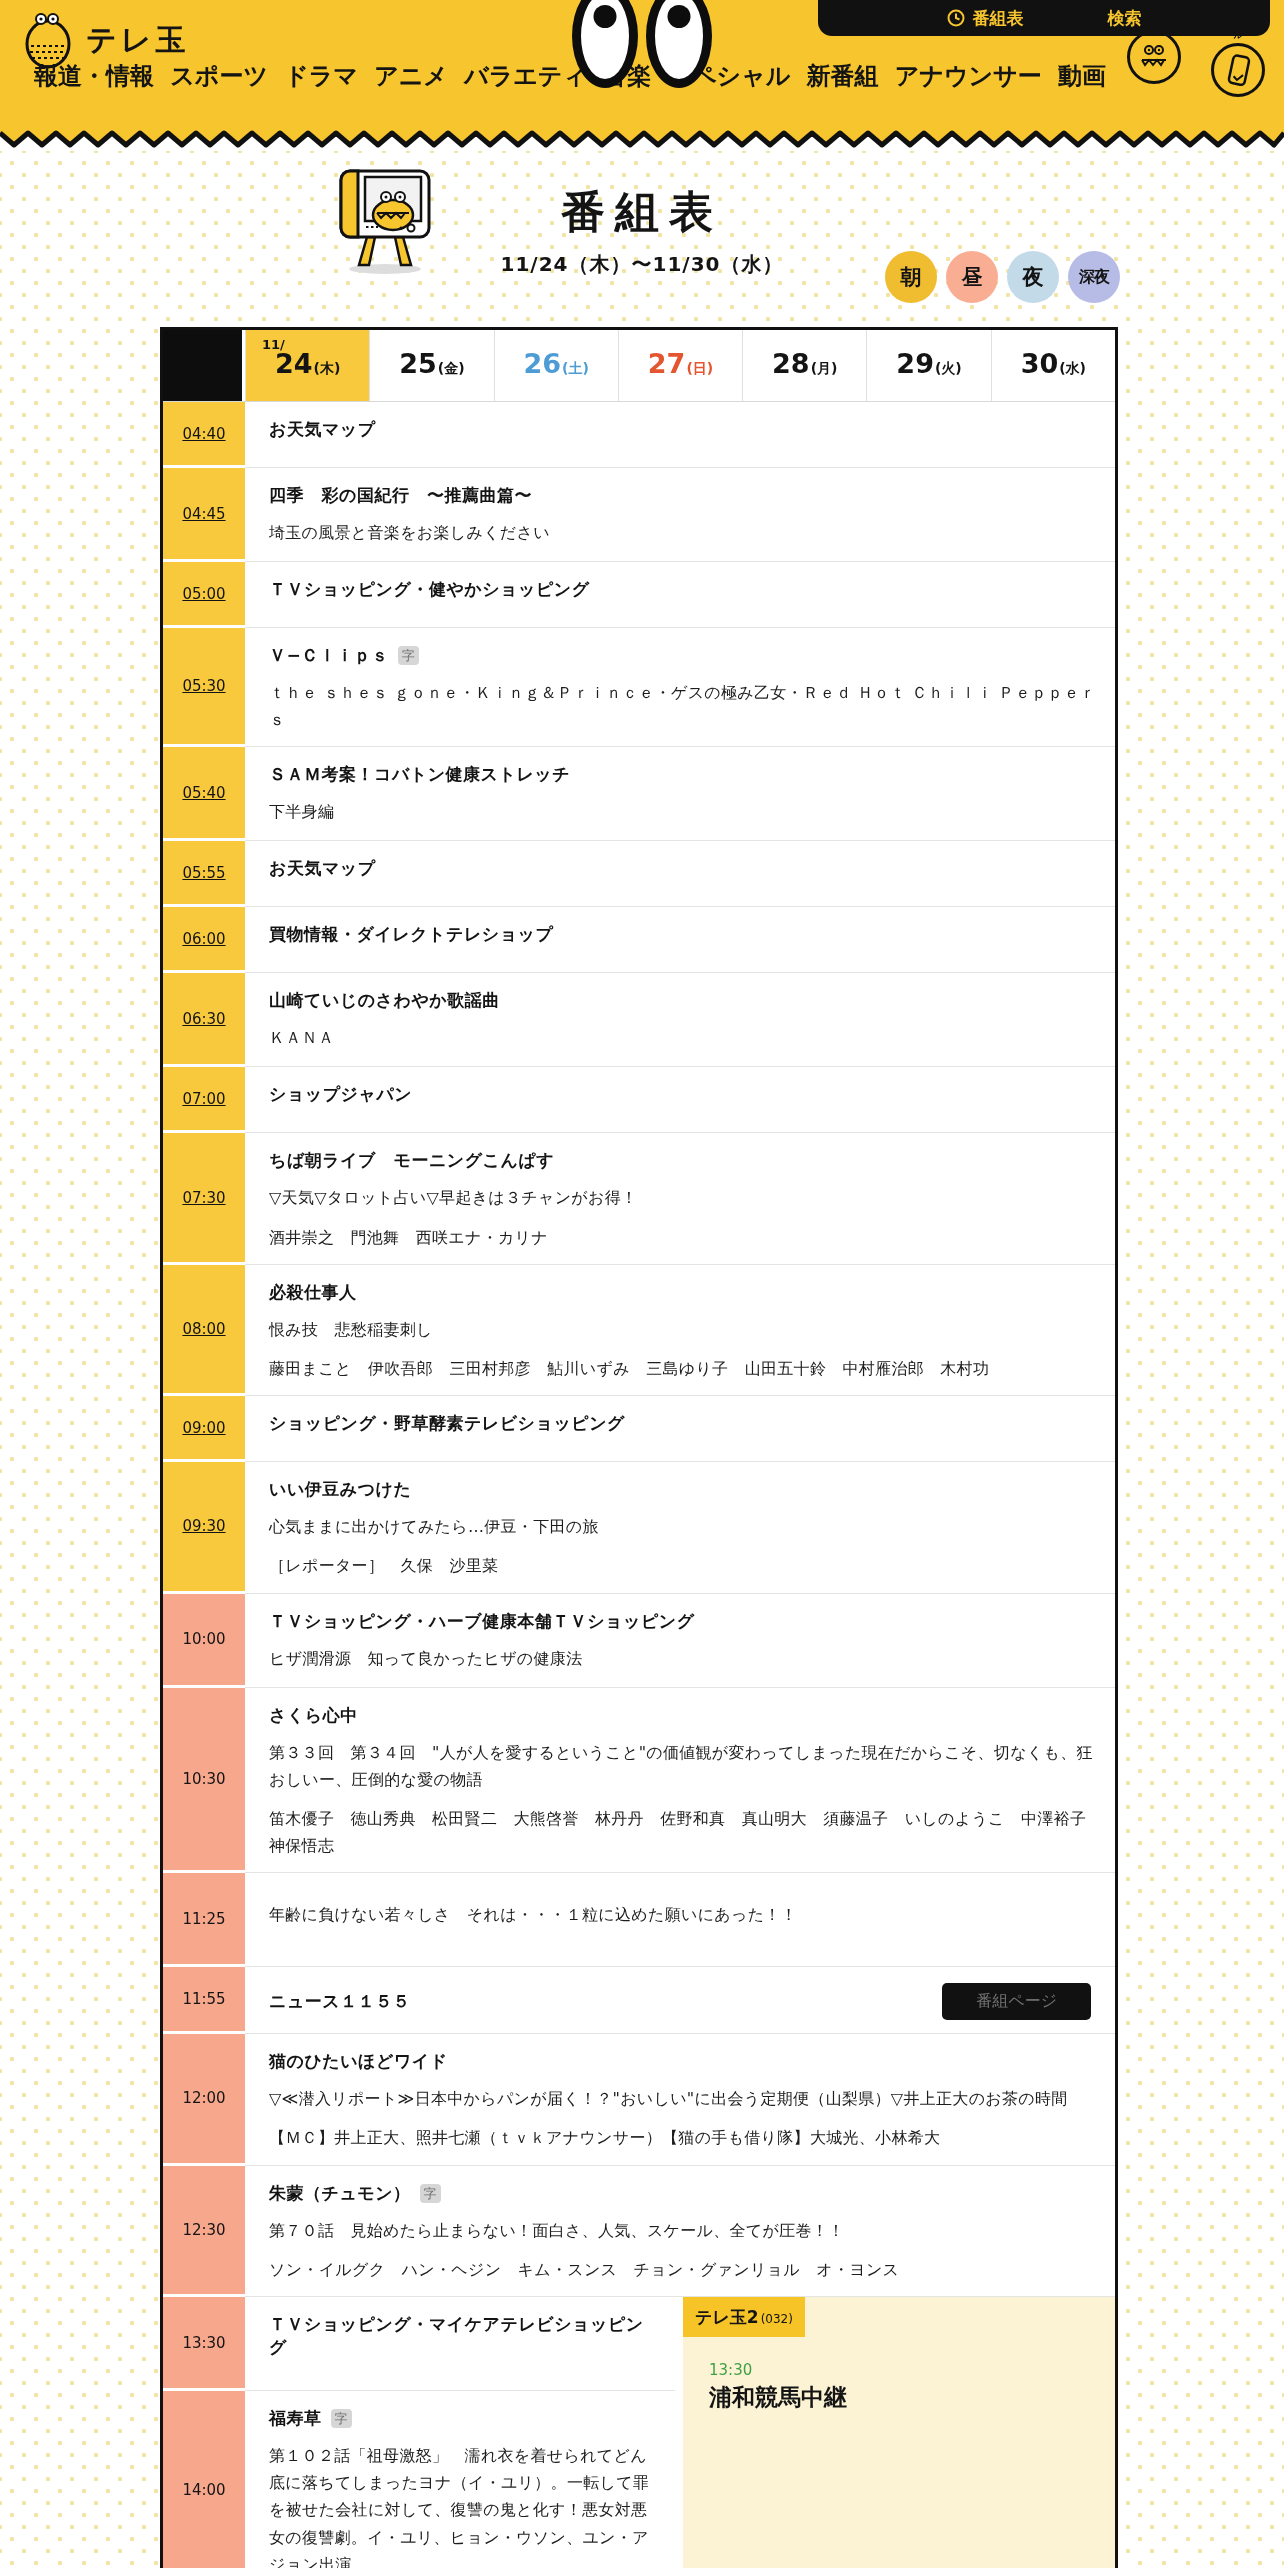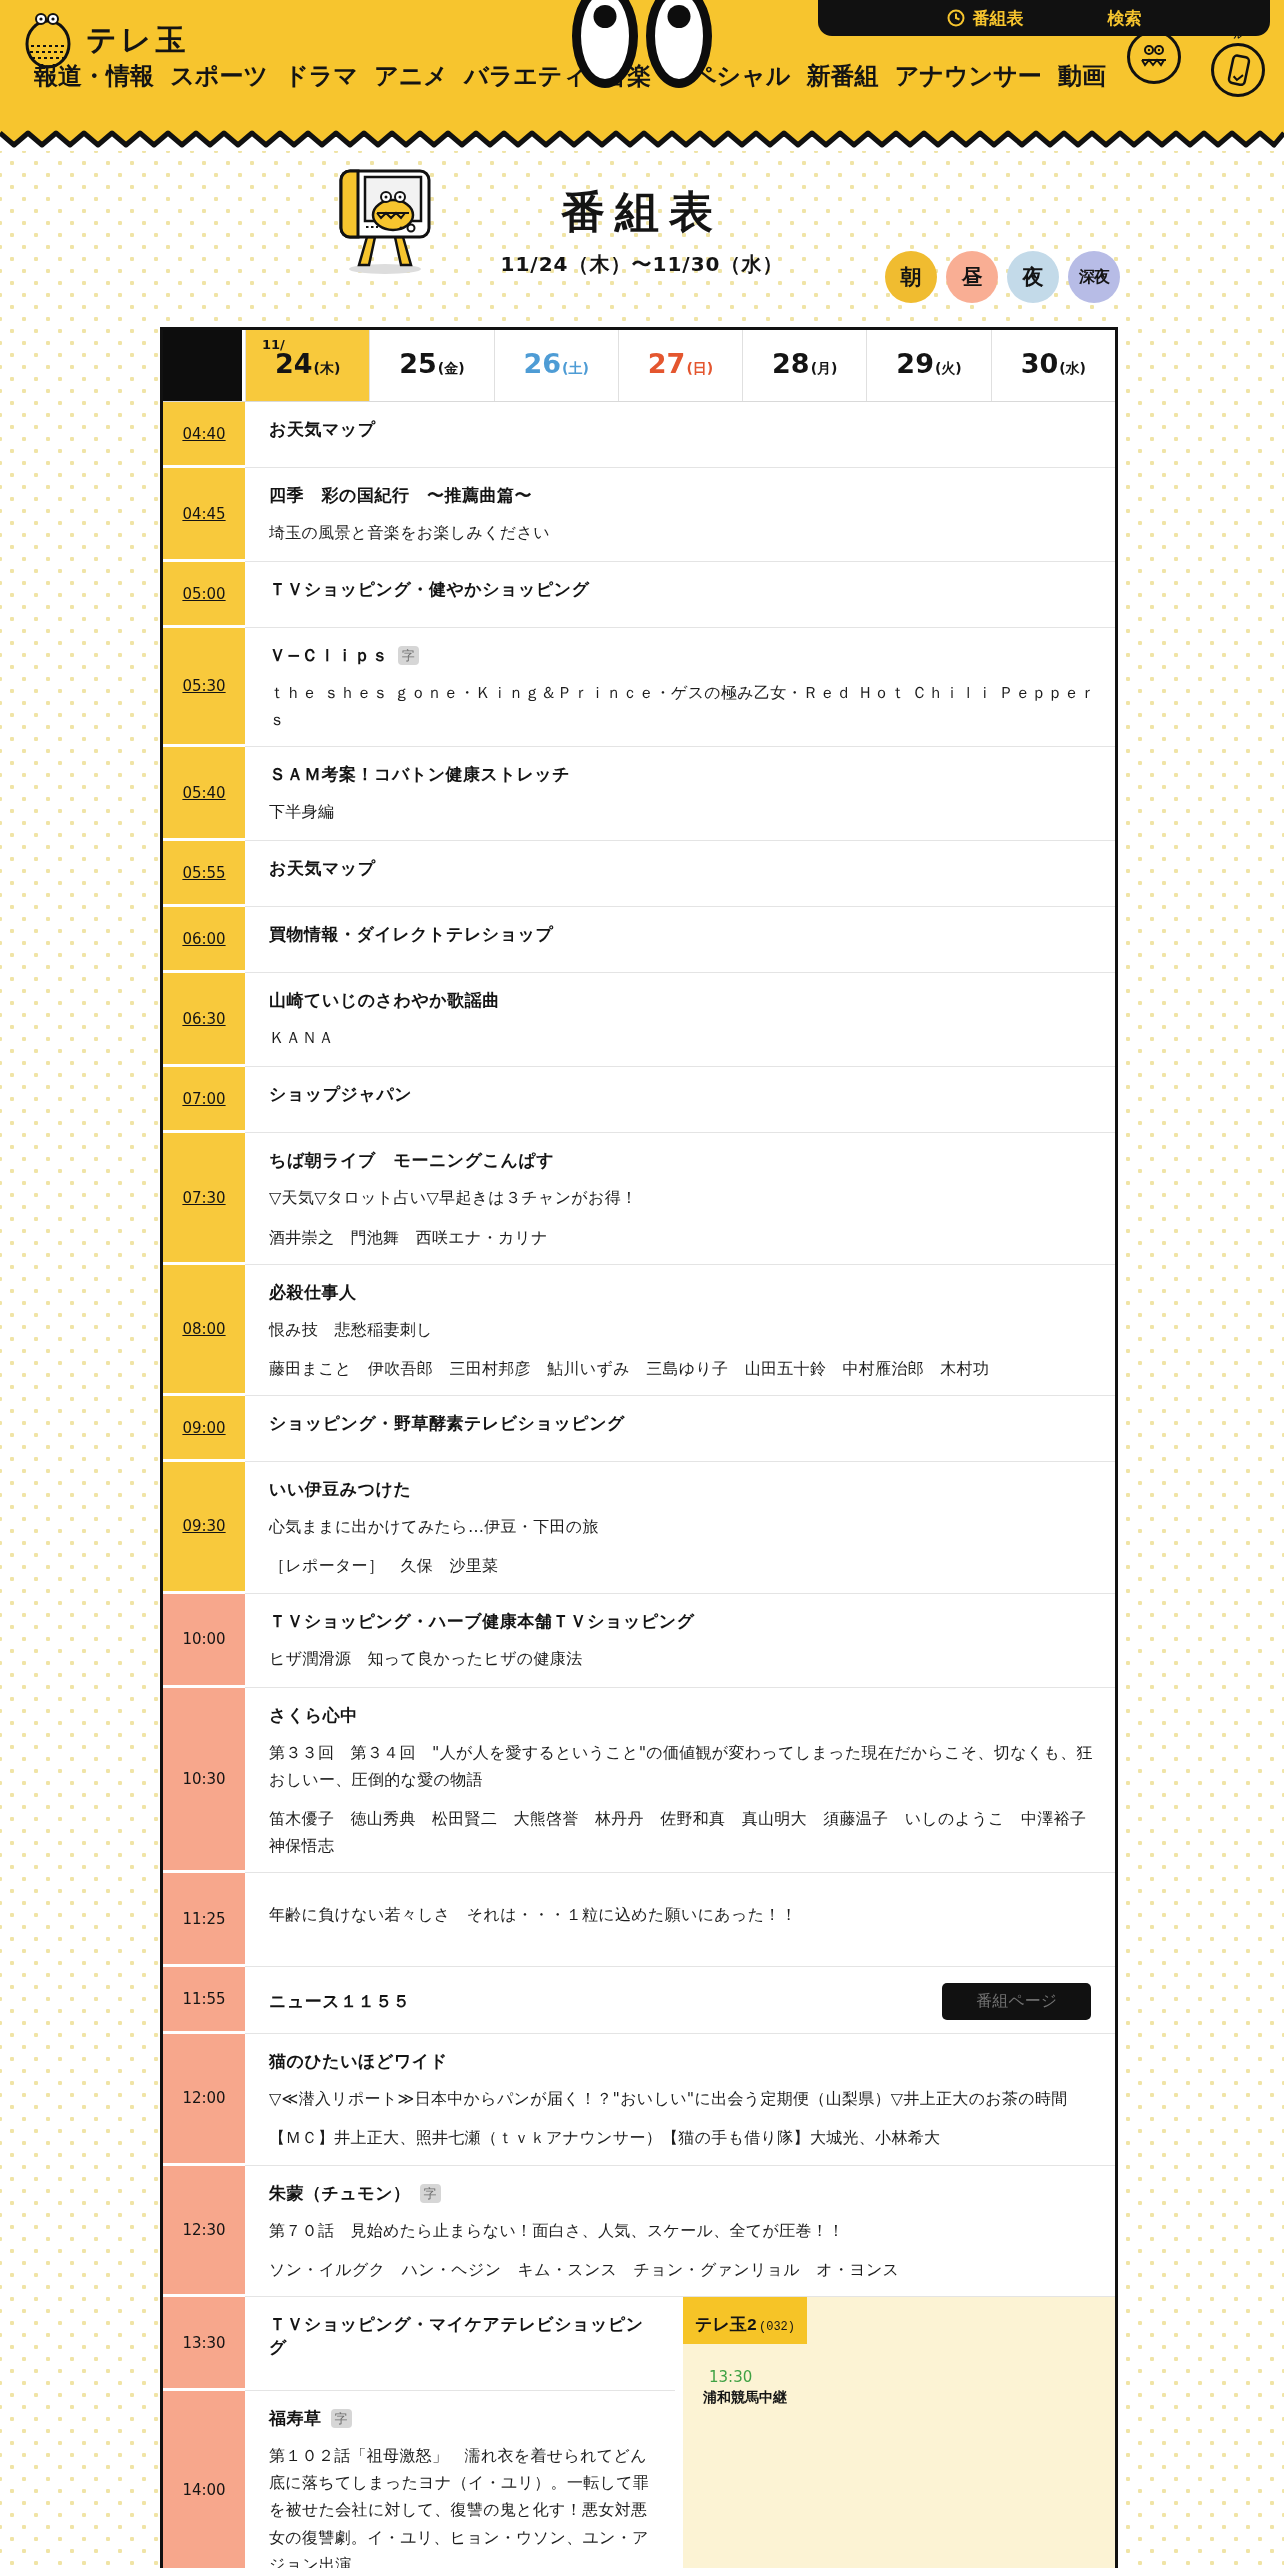--- a/index.html
+++ b/index.html
@@ -78,25 +78,25 @@
   .ptitle { font-size:17px; font-weight:bold; letter-spacing:.5px; }
   .badge { display:inline-block; margin-left:9px; background:#D6D6D6; color:#6F6F6F;
            font-size:13px; line-height:1; padding:3px 4px; border-radius:4px; }
   .pagebtn { margin-left:auto; margin-right:6px; background:#111; color:#737373; font-size:16px;
              padding:8px 34px; border-radius:5px; border:none; cursor:pointer; }
   .desc { font-size:16px; color:#1d1d1d; line-height:1.7; margin-top:12px; letter-spacing:.3px; }
 
   .split { display:flex; min-height:360px; }
   .split-left { width:520px; flex:none; border-right:8px solid #fff; }
   .subpanel { flex:1; background:#FCF3D4; cursor:pointer; }
-  .sub-badge { display:inline-block; background:#F6C427; padding:16px 12px 8px;
-               font-size:17px; font-weight:bold;font-family:Liberation Mono, monospace; }
+  .sub-badge { display:inline-block; background:#F6C427; padding:9px 12px 8px;
+               font-size:17px; font-weight:bold; }
   .sub-badge .code { font-size:12px; font-weight:normal; margin-left:2px; }
   .sub-time { color:#3FA144; font-size:15px; margin:24px 0 3px 26px; }
-  .sub-title { font-size:14px; font-weight:bold; margin-left:20px; }
+  .sub-title { font-size:23px; font-weight:bold; margin-left:26px; }
 </style>
 </head>
 <body>
 
 <header class="topbar">
   <div class="logo">
     <svg width="52" height="60" viewBox="0 0 52 60">
       <ellipse cx="26" cy="34" rx="21" ry="23" fill="#F7C52E" stroke="#111" stroke-width="3"></ellipse>
       <path d="M9 36 H43 M8 42 H44 M10 48 H42" stroke="#111" stroke-width="2" stroke-dasharray="3 3" fill="none"></path>
       <circle cx="19" cy="9" r="5" fill="#fff" stroke="#111" stroke-width="2"></circle>

